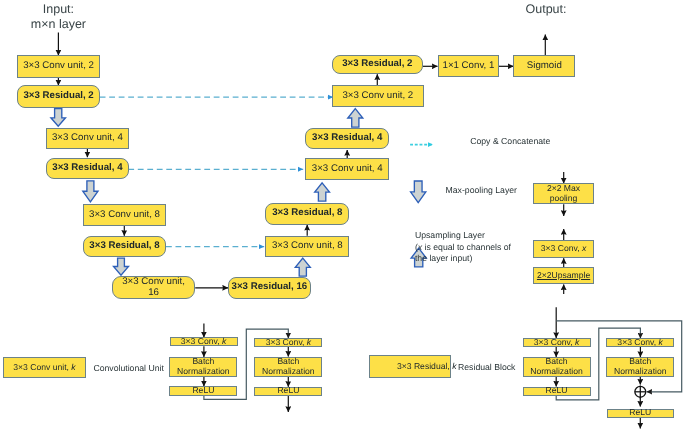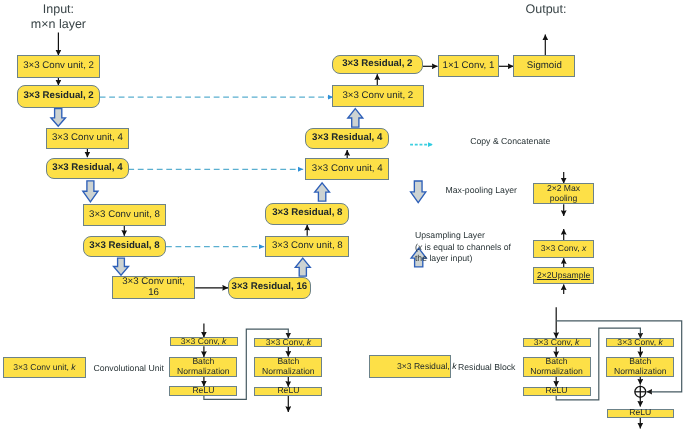--- a/index.html
+++ b/index.html
@@ -6,21 +6,21 @@
   html,body{margin:0;padding:0;background:#ffffff;}
   body{width:685px;height:429px;overflow:hidden;
        font-family:"Liberation Sans",sans-serif;color:#20292c;
        -webkit-font-smoothing:antialiased;text-rendering:geometricPrecision;}
   #stage{position:relative;width:685px;height:429px;background:#fff;}
   svg#wires{position:absolute;left:0;top:0;width:685px;height:429px;overflow:visible;}
   .box{position:absolute;box-sizing:border-box;border:1px solid #6c8289;background:#fde047;
        display:flex;align-items:center;justify-content:center;text-align:center;
        line-height:1.12;font-size:9.7px;z-index:2;white-space:nowrap;}
   .box.b{font-weight:bold;border-radius:8px;}
-  .box.wrap{white-space:normal;}
+  .box.wrap{white-space:normal;border-radius:9px;}
   .box.sm{font-size:8.6px;}
   .box.wrap > span{display:inline-block;max-width:72px;}
   .ttl{position:absolute;text-align:center;line-height:1.22;font-size:12.5px;z-index:2;color:#3a4548;}
   .lgtxt{position:absolute;font-size:8.7px;line-height:1.33;z-index:2;white-space:nowrap;color:#283336;}
   .i{font-style:italic;}
 </style>
 </head>
 <body>
 
 <div id="stage">

